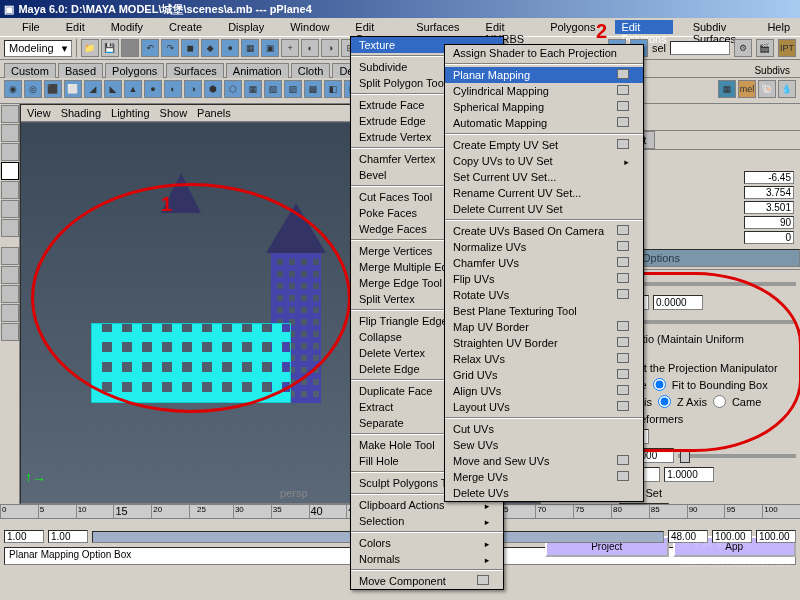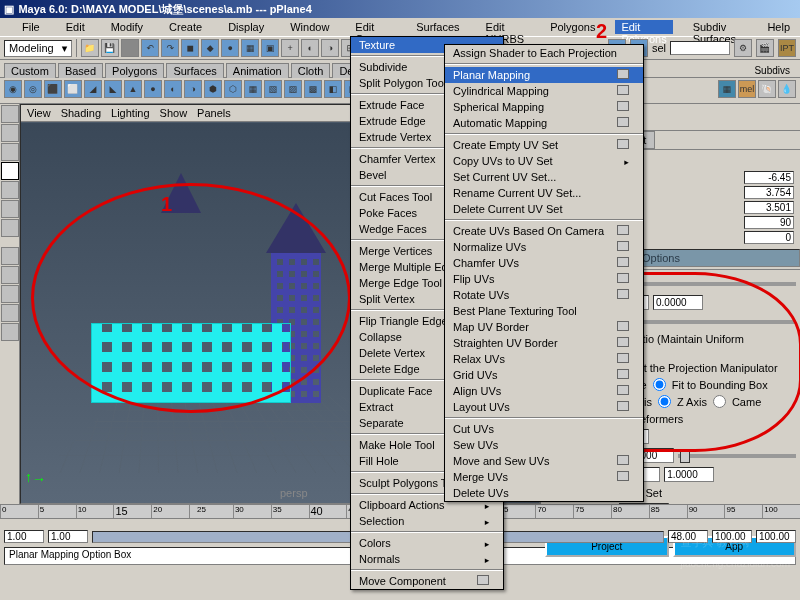--- a/index.html
+++ b/index.html
@@ -51,21 +51,21 @@
 .chanbox { padding:4px; }
 .chanrow { display:flex; justify-content:space-between; padding:1px 2px; }
 .chanrow input { width:50px; border:1px inset #808080; font-size:10px; text-align:right; padding:0 2px; }
 .optpanel { padding:4px; border-top:1px solid #808080; }
 .optrow { display:flex; align-items:center; gap:4px; padding:2px 0; font-size:10px; }
 .optrow input[type=text] { width:50px; border:1px inset #808080; font-size:10px; padding:1px 2px; }
 .optrow input[type=checkbox],.optrow input[type=radio] { margin:0 2px; }
 .slider { flex:1; height:4px; background:#999; position:relative; }
 .slider::after { content:""; position:absolute; top:-3px; left:2px; width:8px; height:10px; background:#ccc; border:1px solid #333; }
 .btnrow { display:flex; gap:4px; padding:4px; }
-.btnrow button { flex:1; padding:3px; background:#0ea5e9; border:2px outset #fff; font-size:10px; }
+.btnrow button { flex:1; padding:3px; background:#c4b5fd; border:2px outset #fff; font-size:10px; }
 .timeline { height:24px; border-top:1px solid #808080; background:#d4d0c8; position:relative; }
 .timerule { height:14px; background:linear-gradient(to right,#ccc,#ccc); border-bottom:1px solid #808080; display:flex; font-size:9px; }
 .timebot { display:flex; padding:2px 4px; gap:4px; align-items:center; }
 .timebot input { width:40px; border:1px inset #808080; font-size:10px; padding:0 2px; }
 .track { flex:1; height:12px; background:#a0b0c8; border:1px inset #808080; }
 .cmdline { height:18px; background:#fff; border:1px inset #808080; margin:2px 4px; padding:1px 4px; font-size:10px; }
 .watermark { position:absolute; bottom:28px; right:10px; font-size:18px; color:rgba(255,255,255,.2); font-family:"SimHei",sans-serif; }
 .ann-arrow { position:absolute; color:#d00; font-size:20px; font-weight:bold; pointer-events:none; }
 .optpanel-title { background:#7a96a8; color:#2a3a48; padding:2px 4px; border:1px inset #808080; margin-bottom:2px; }
 </style>

